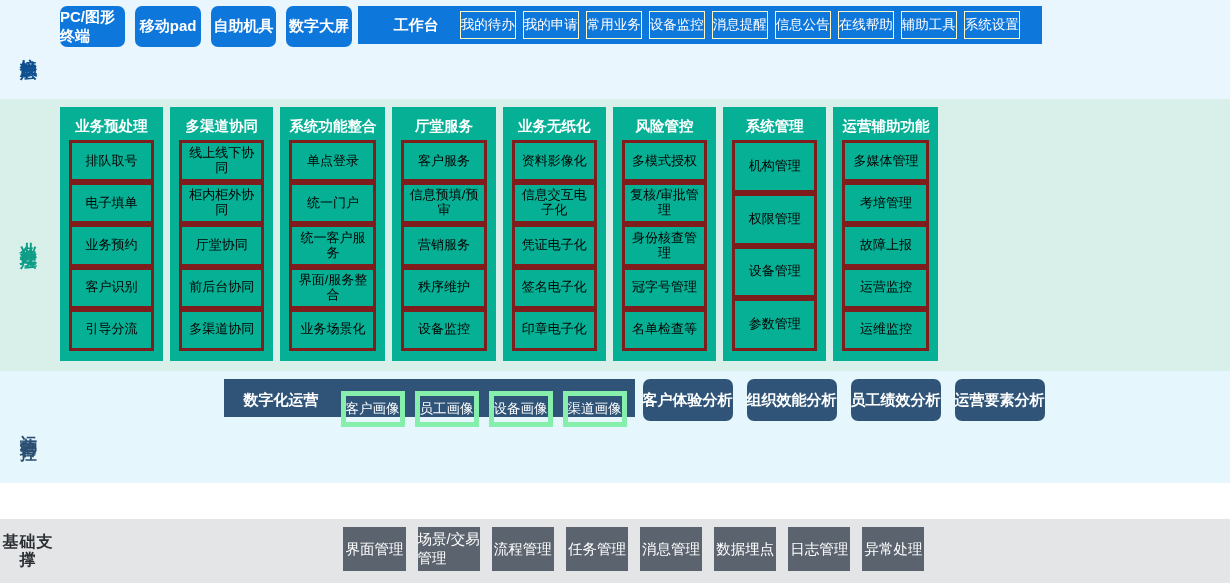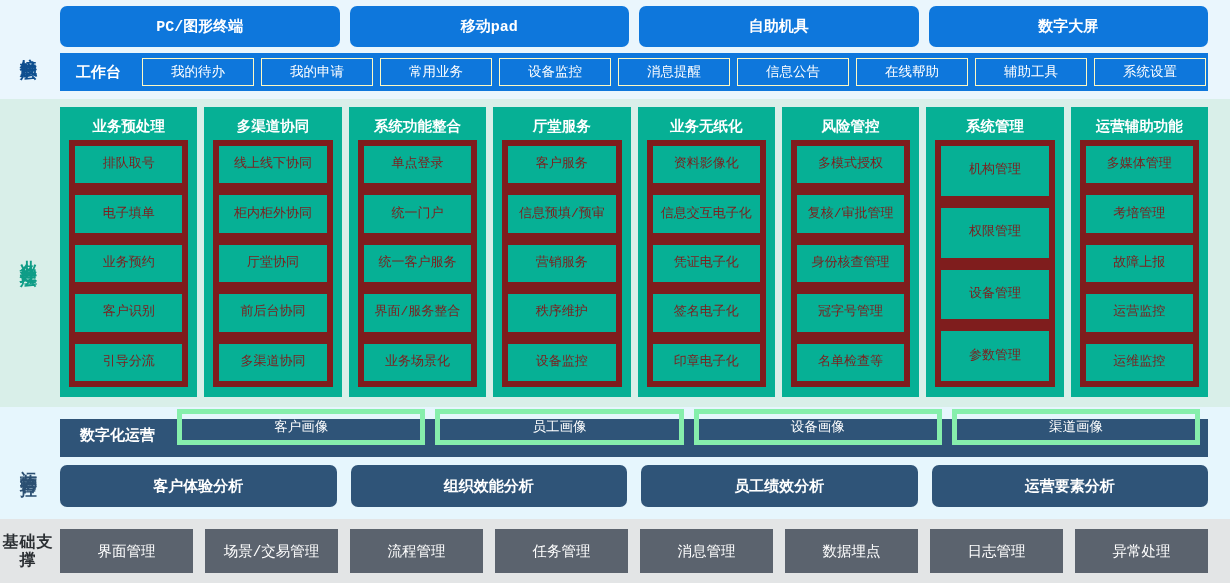--- a/index.html
+++ b/index.html
@@ -17,35 +17,35 @@
     width:56px;flex:0 0 56px;
     display:flex;align-items:center;justify-content:center;
     font-weight:bold;box-sizing:border-box;
   }
   .layer-label .vtext{
     writing-mode:vertical-rl;
     text-orientation:upright;
     letter-spacing:3px;
     line-height:1.05;
   }
-  .layer-body{flex:1;display:flex;flex-direction:column;box-sizing:border-box;font-family:Liberation Mono, monospace;}
+  .layer-body{flex:1;display:flex;box-sizing:border-box;}
 
   
   .contact{background:#eaf6fd;height:99px;padding:0;}
   .contact .layer-label{color:#0f4f8f;font-size:17px;background:#eaf6fd;}
   .contact .layer-body{padding:6px 22px 6px 4px;gap:6px;}
   .term-row{display:flex;gap:10px;height:41px;}
   .term-btn{
     flex:1;background:#0e77dc;border-radius:7px;
     display:flex;align-items:center;justify-content:center;
     color:#ffffff;font-size:15px;font-weight:bold;
   }
   .work-row{
     height:38px;background:#0e77dc;
-    display:flex;align-items:center;gap:7px;padding:0 2px;box-sizing:border-box;
+    display:flex;align-items:center;gap:7px;padding:0 22px;box-sizing:border-box;
   }
   .work-title{
     color:#ffffff;font-size:15px;font-weight:bold;
     padding:0 14px;white-space:nowrap;
   }
   .work-item{
     flex:1;height:26px;border:1px solid #fef9c3;
     display:flex;align-items:center;justify-content:center;
     color:#ffffff;font-size:13.5px;white-space:nowrap;
   }
@@ -58,46 +58,46 @@
   .biz-col{
     flex:1;background:#06b095;
     padding:8px 9px 10px;box-sizing:border-box;
     display:flex;flex-direction:column;
   }
   .biz-col-title{
     color:#ffffff;font-size:14.5px;font-weight:bold;
     text-align:center;padding:2px 0 4px;white-space:nowrap;
   }
   .biz-item{
-    flex:1;border:6px solid #7f1d1d;
-    display:flex;align-items:center;justify-content:center;
-    color:#7f1d1d;font-size:13px;text-align:center;line-height:1.15;
+    flex:1;border:3px solid #7f1d1d;
+    display:flex;align-items:center;justify-content:center;
+    color:#000000;font-size:13px;text-align:center;line-height:1.15;
     padding:0 2px;box-sizing:border-box;
   }
 
   
   .ops{background:#e6f6fd;height:112px;}
   .ops .layer-label{color:#2b4f72;font-size:17px;}
   .ops .layer-body{padding:8px 22px 8px 4px;gap:8px;justify-content:center;}
-  .ops-row1{height:38px;background:#2f5478;display:flex;align-items:flex-end;gap:10px;padding:12px 8px;box-sizing:border-box;}
+  .ops-row1{height:38px;background:#2f5478;display:flex;align-items:flex-start;gap:10px;padding:12px 8px;box-sizing:border-box;}
   .ops-title{color:#ffffff;font-size:15px;font-weight:bold;padding:0 12px;white-space:nowrap;}
   .ops-item{
     flex:1;height:26px;border:5px solid #86efac;
     display:flex;align-items:center;justify-content:center;
     color:#ffffff;font-size:13.5px;
   }
   .ops-row2{height:42px;display:flex;gap:14px;}
   .ops-analysis{
     flex:1;background:#2f5478;border-radius:7px;
     display:flex;align-items:center;justify-content:center;
     color:#ffffff;font-size:15px;font-weight:bold;
   }
 
   
-  .base{background:#e3e5e6;height:64px;}
+  .base{background:#e3e5e6;height:64px;margin-top:36px;}
   .base .layer-label{color:#2b2f33;font-size:16px;}
   .base .layer-label .vtext{writing-mode:horizontal-tb;text-orientation:mixed;letter-spacing:1px;text-align:center;line-height:1.15;}
   .base .layer-body{padding:8px 22px 8px 4px;justify-content:center;}
   .base-row{height:44px;display:flex;gap:12px;}
   .base-item{
     flex:1;background:#5b636e;
     display:flex;align-items:center;justify-content:center;
     color:#ffffff;font-size:14.5px;
   }
 </style>

